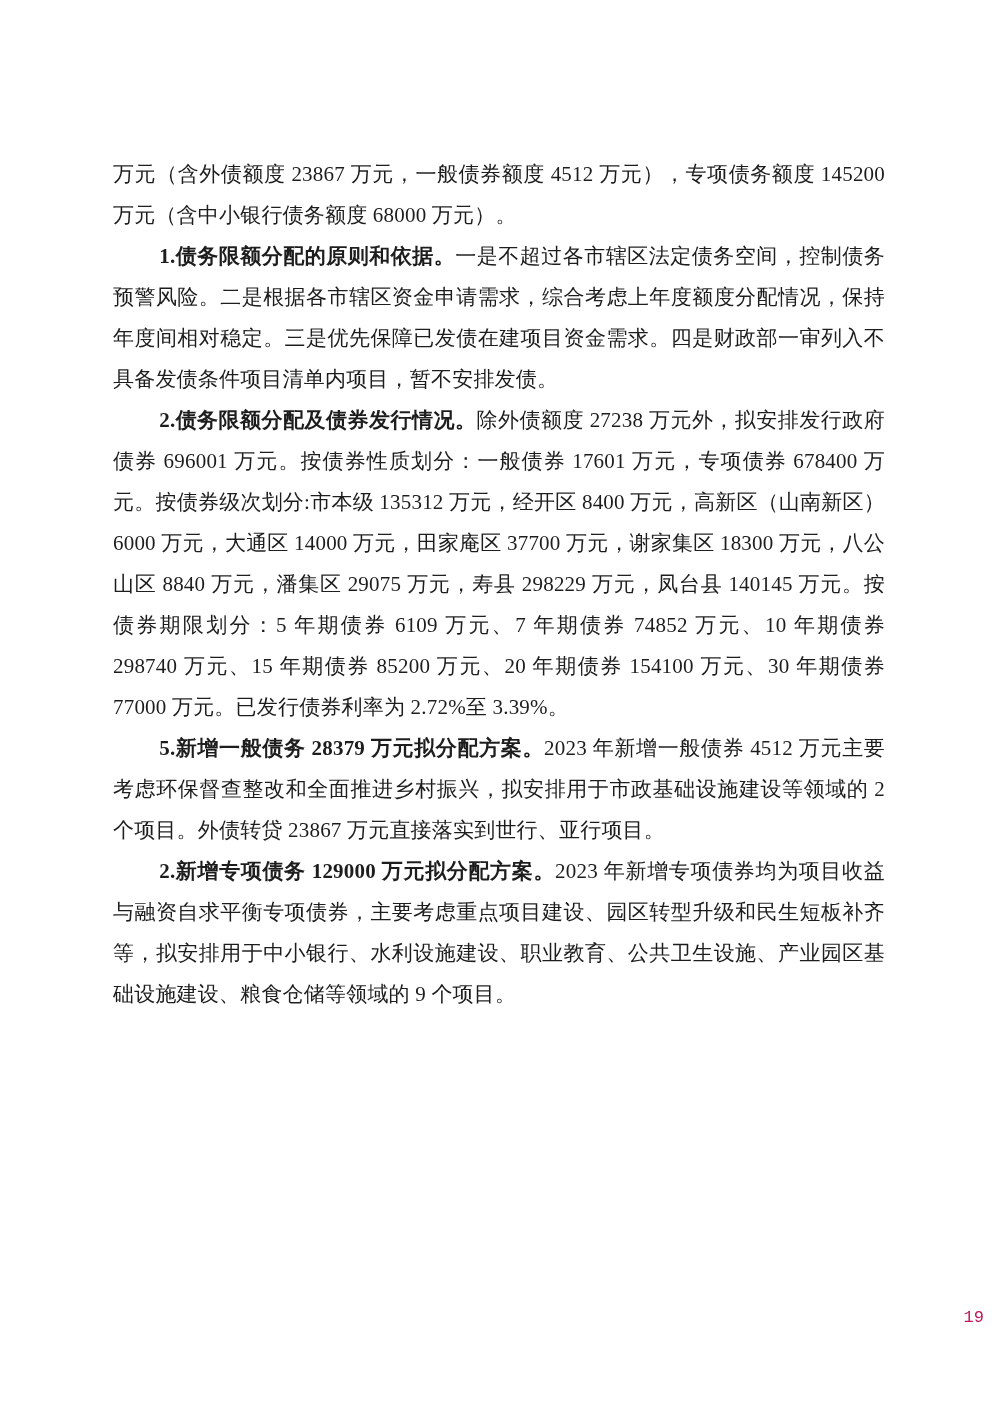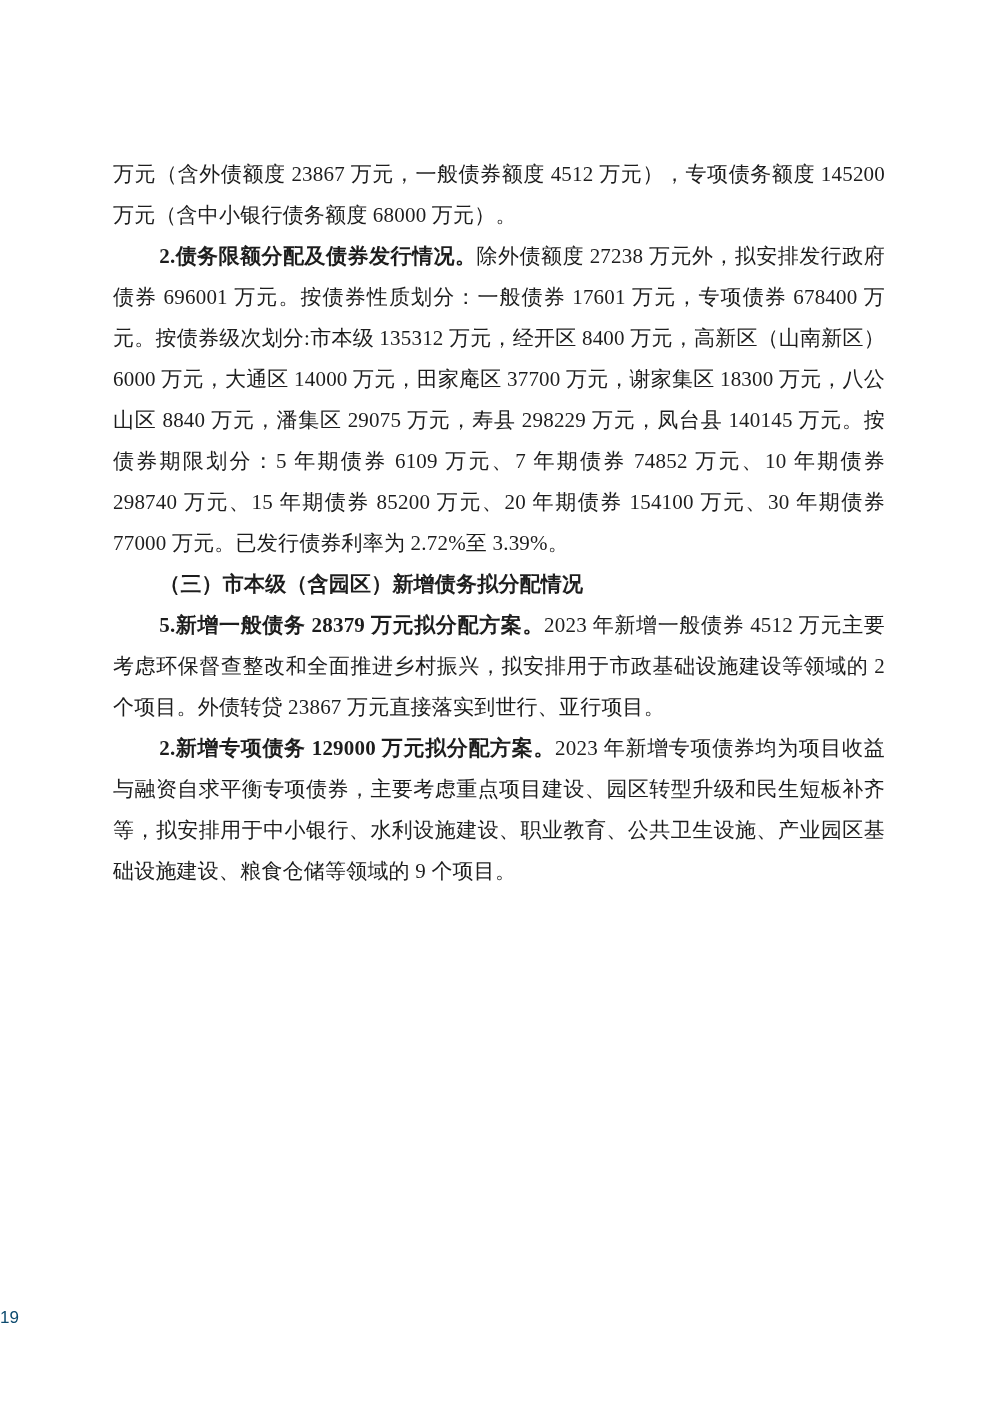--- a/index.html
+++ b/index.html
@@ -35,40 +35,40 @@
     text-indent: 0;
   }
   .lead {
     font-weight: 700;
   }
   .page-number {
     position: absolute;
     left: 0;
     top: 1308px;
     width: 100%;
-    text-align: left;
+    text-align: right;
     font-size: 17px;
-    color: #0c4a6e;
-    font-family: Liberation Sans, sans-serif;
+    color: #be185d;
+    font-family: Liberation Mono, monospace;
   }
 </style>
 </head>
 <body>
 
 <div class="page">
 
   <div class="content">
 
     <p class="no-indent"><span>万元（含外债额度 23867 万元，一般债券额度 4512 万元），专项债务额度 145200 万元（含中小银行债务额度 68000 万元）。</span></p>
 
 
+    <p><span class="lead">1.债务限额分配的原则和依据。</span><span>一是不超过各市辖区法定债务空间，控制债务预警风险。二是根据各市辖区资金申请需求，综合考虑上年度额度分配情况，保持年度间相对稳定。三是优先保障已发债在建项目资金需求。四是财政部一审列入不具备发债条件项目清单内项目，暂不安排发债。</span></p>
 
     <p><span class="lead">2.债务限额分配及债券发行情况。</span><span>除外债额度 27238 万元外，拟安排发行政府债券 696001 万元。按债券性质划分：一般债券 17601 万元，专项债券 678400 万元。按债券级次划分:市本级 135312 万元，经开区 8400 万元，高新区（山南新区）6000 万元，大通区 14000 万元，田家庵区 37700 万元，谢家集区 18300 万元，八公山区 8840 万元，潘集区 29075 万元，寿县 298229 万元，凤台县 140145 万元。按债券期限划分：5 年期债券 6109 万元、7 年期债券 74852 万元、10 年期债券 298740 万元、15 年期债券 85200 万元、20 年期债券 154100 万元、30 年期债券 77000 万元。已发行债券利率为 2.72%至 3.39%。</span></p>
 
-    <p><span class="lead">（三）市本级（含园区）新增债务拟分配情况</span></p>
 
     <p><span class="lead">5.新增一般债务 28379 万元拟分配方案。</span><span>2023 年新增一般债券 4512 万元主要考虑环保督查整改和全面推进乡村振兴，拟安排用于市政基础设施建设等领域的 2 个项目。外债转贷 23867 万元直接落实到世行、亚行项目。</span></p>
 
     <p><span class="lead">2.新增专项债务 129000 万元拟分配方案。</span><span>2023 年新增专项债券均为项目收益与融资自求平衡专项债券，主要考虑重点项目建设、园区转型升级和民生短板补齐等，拟安排用于中小银行、水利设施建设、职业教育、公共卫生设施、产业园区基础设施建设、粮食仓储等领域的 9 个项目。</span></p>
 
   </div>
 
   <div class="page-number">19</div>
 
 </div>

